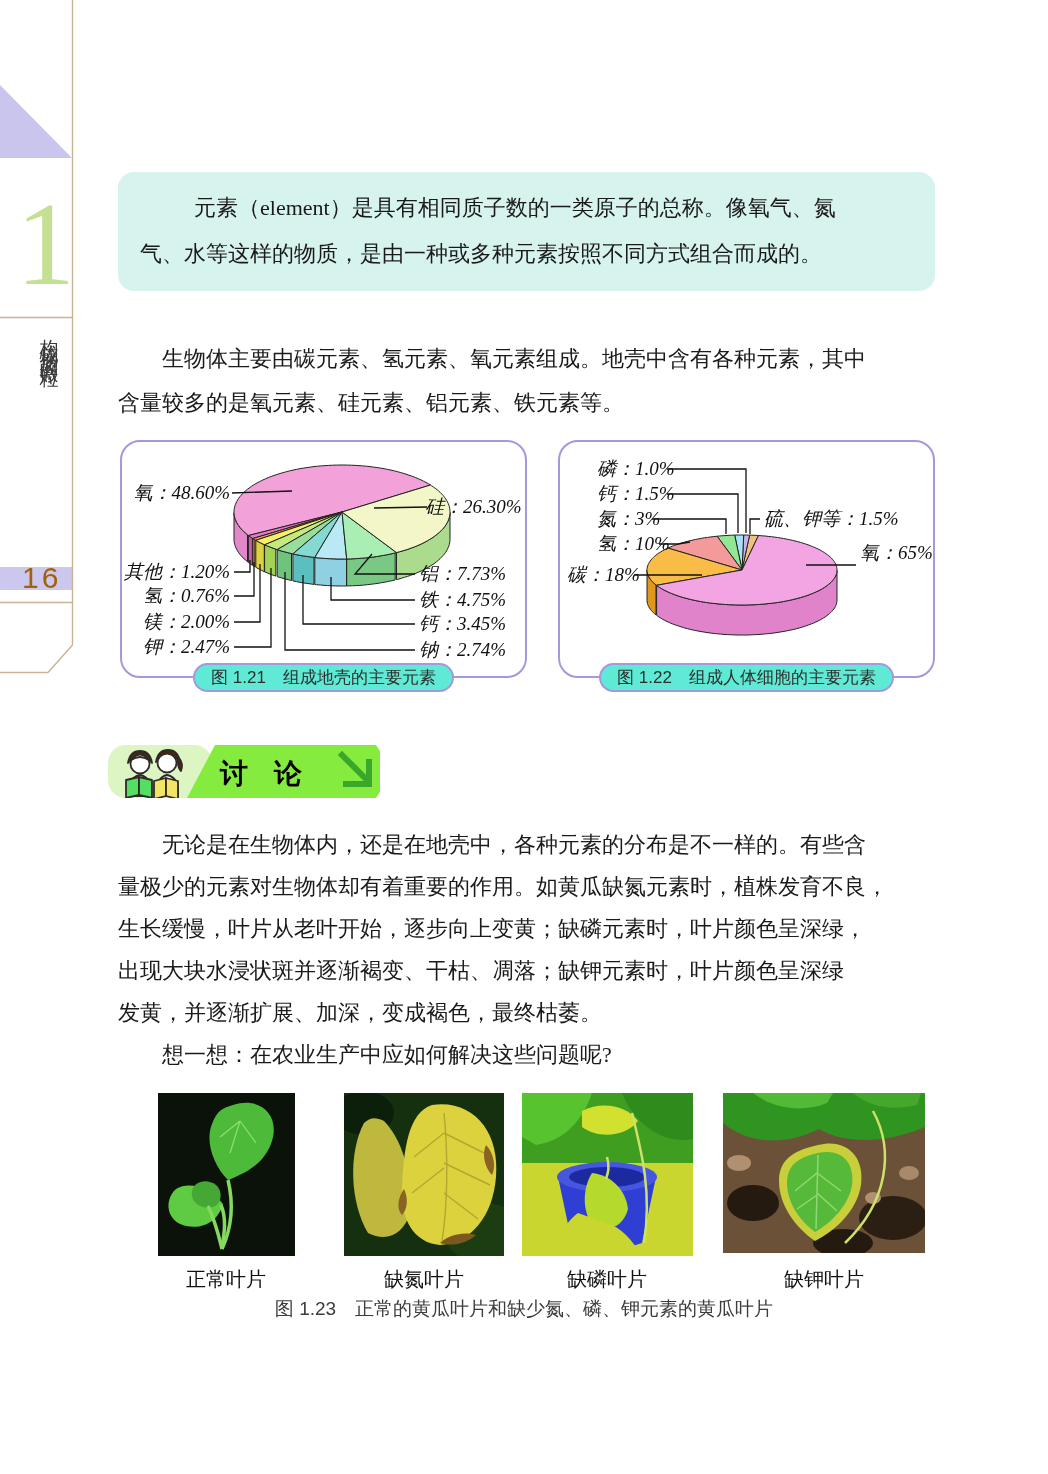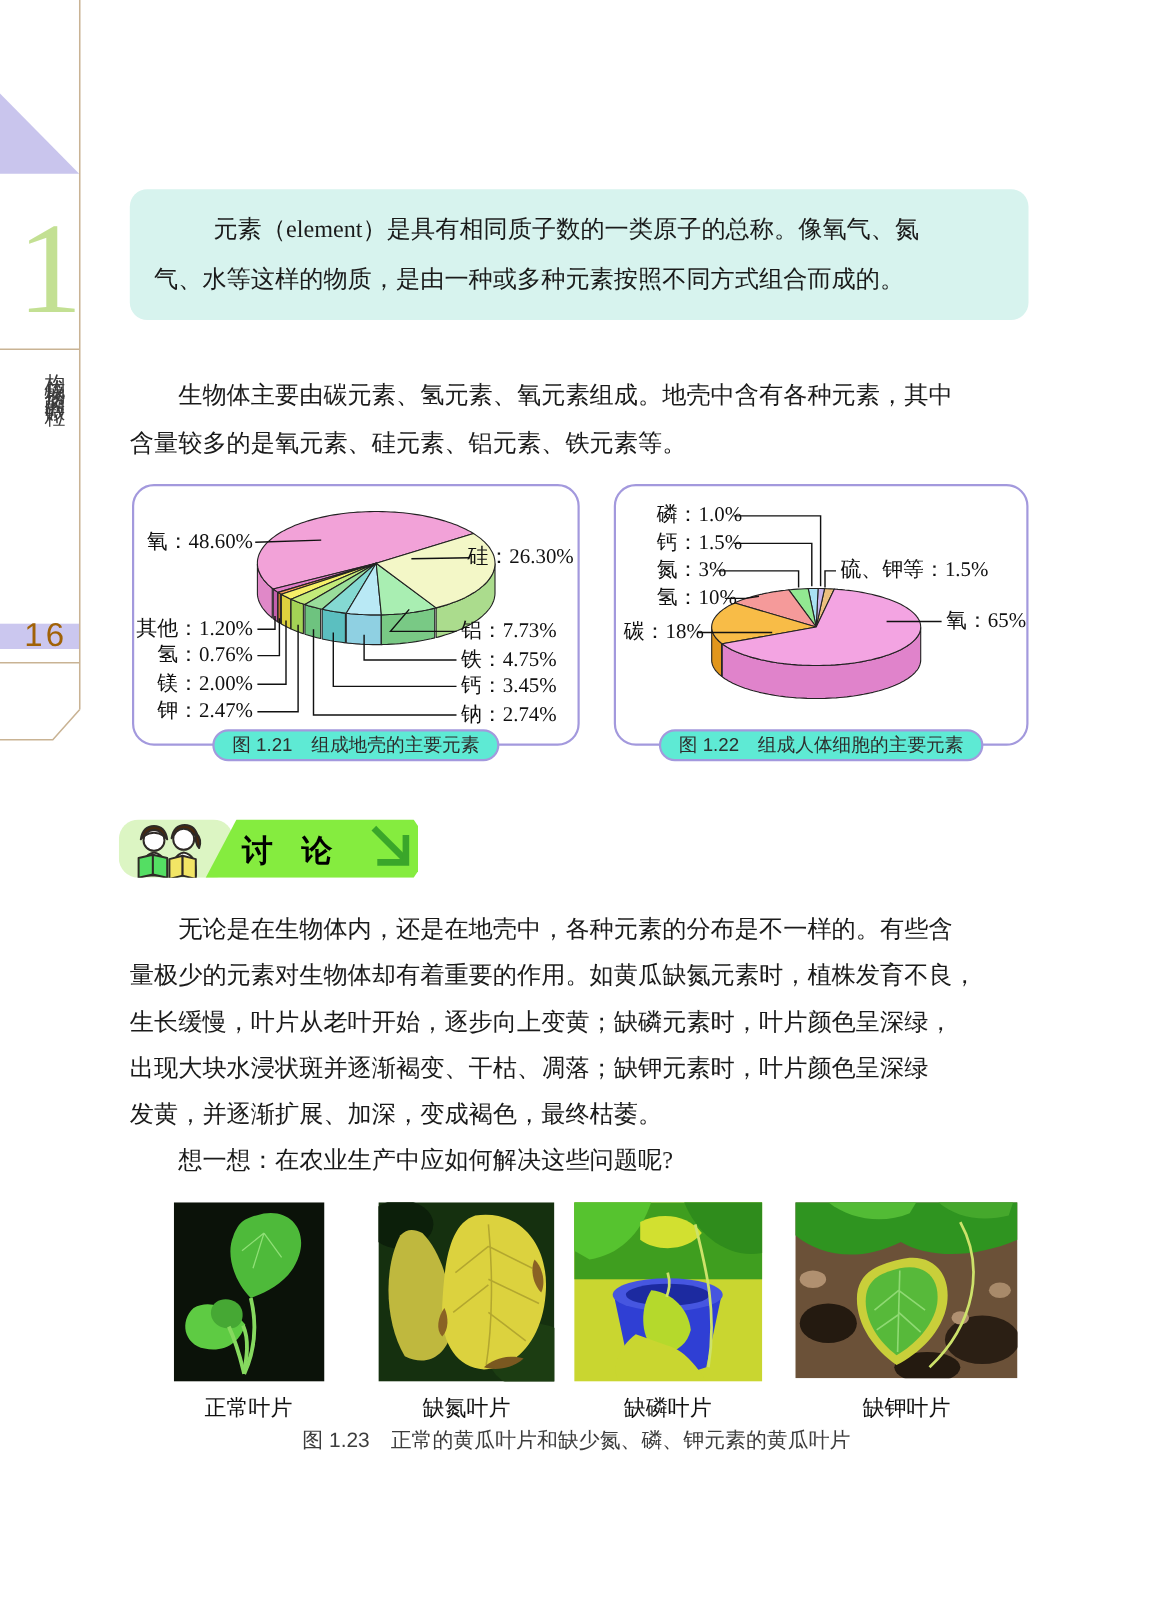--- a/index.html
+++ b/index.html
@@ -18,21 +18,21 @@
   .para .ln{white-space:nowrap;font-size:22px;line-height:44px;}
   .indent{padding-left:44px;}
   #intro{left:118px;top:337px;width:830px;}
   #disc-para{left:118px;top:824px;width:840px;}
   #disc-para .ln{line-height:42px;}
   
   .chart-box{border:2px solid #a399dd;border-radius:20px;background:#fff;}
   #box1{left:120px;top:440px;width:403px;height:234px;}
   #box2{left:558px;top:440px;width:373px;height:234px;}
   .chart-svg{position:absolute;left:0;top:0;}
-  .pie-label{position:absolute;font-size:19px;white-space:nowrap;color:#111;line-height:22px;}
+  .pie-label{position:absolute;font-size:19px;white-space:nowrap;color:#111;line-height:22px;font-style:italic;}
   .t-right{text-align:right;}
   .pill{position:absolute;left:0;right:0;bottom:-16px;display:flex;justify-content:center;z-index:3;}
   .pill span{background:#5eead4;border:2px solid #a399dd;border-radius:16px;height:25px;line-height:25px;
              padding:0 16px;font-size:17px;color:#2e2e2e;font-family:"Liberation Sans",sans-serif;white-space:nowrap;}
   
   #banner{left:108px;top:745px;width:272px;height:43px;}
   #banner-title{position:absolute;left:112px;top:10px;width:130px;font-size:28px;font-weight:bold;
                 color:#000;font-family:"Liberation Sans",sans-serif;letter-spacing:26px;white-space:nowrap;}
   
   .photo{position:absolute;top:1093px;}
@@ -143,21 +143,21 @@
         <path d="M200,77 L190,77 V92"></path>
         <path d="M296,123 H246"></path>
       </g>
     </svg>
     <div class="pie-label" style="left:37px;top:16px">磷：1.0%</div>
     <div class="pie-label" style="left:37px;top:41px">钙：1.5%</div>
     <div class="pie-label" style="left:37px;top:66px">氮：3%</div>
     <div class="pie-label" style="left:37px;top:91px">氢：10%</div>
     <div class="pie-label" style="left:7px;top:122px">碳：18%</div>
     <div class="pie-label" style="left:204px;top:66px">硫、钾等：1.5%</div>
-    <div class="pie-label" style="left:300px;top:112px">氧：65%</div>
+    <div class="pie-label" style="left:300px;top:100px">氧：65%</div>
     <div class="pill">
       <span>图 1.22　组成人体细胞的主要元素</span>
     </div>
   </div>
 
   <div class="abs" id="banner">
     <svg width="272" height="53" viewBox="0 0 272 53">
       <rect x="0" y="0" width="104" height="53" rx="18" fill="#dcf5c3"></rect>
       <polygon points="107,0 268,0 272,6 272,47 268,53 79,53" fill="#85ec3f"></polygon>
       <g stroke="#2e2a26" stroke-width="1.8" stroke-linejoin="round">

